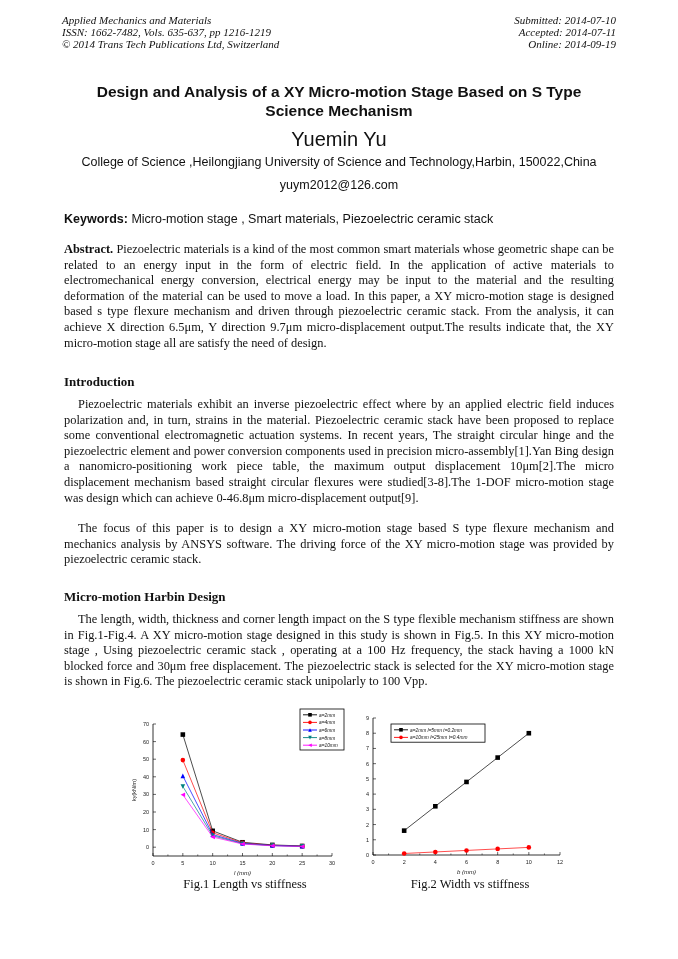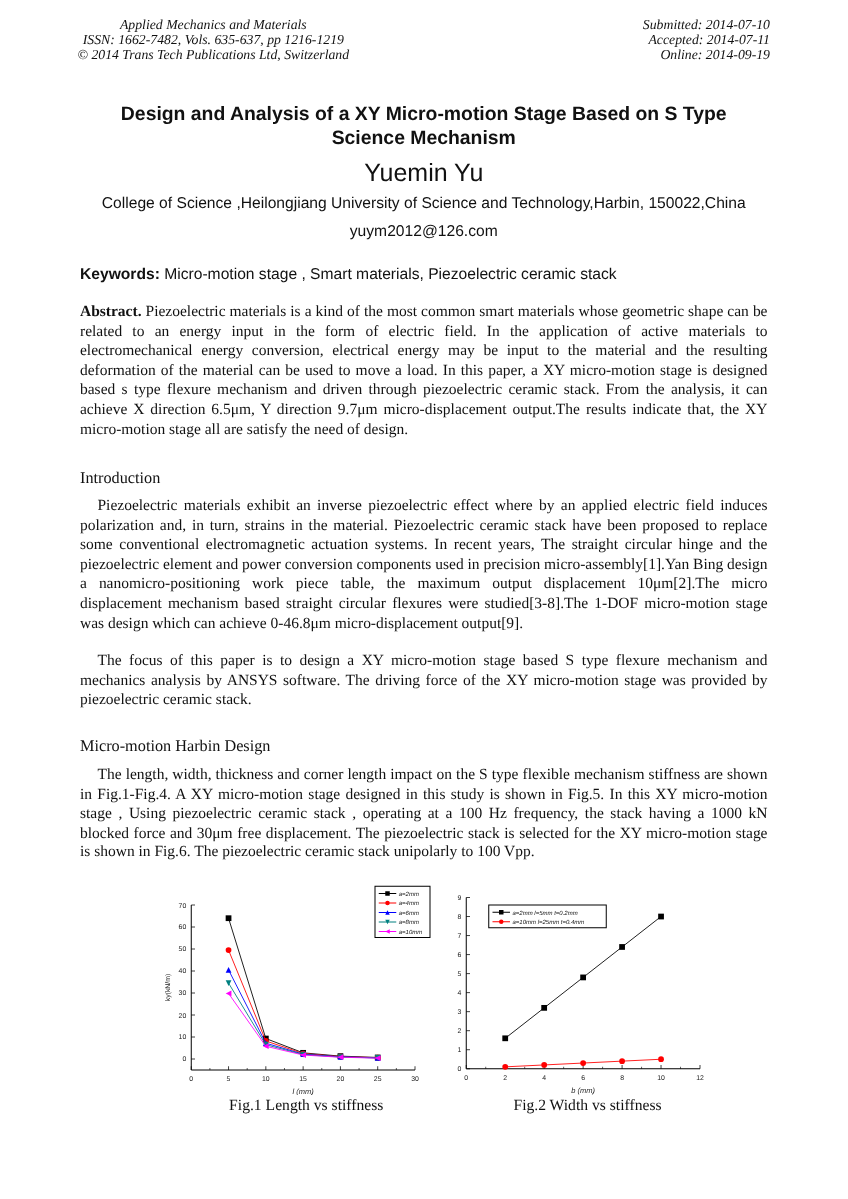--- a/index.html
+++ b/index.html
@@ -1,32 +1,32 @@
 <!DOCTYPE html>
 <html><head>
 <meta charset="utf-8">
 <style>
   html, body { margin: 0; padding: 0; background: #ffffff; }
   body { width: 678px; height: 959px; position: relative; overflow: hidden; color: #111; }
-  .serif { font-family: "Liberation Serif", "DejaVu Serif", serif; text-align: center; }
+  .serif { font-family: "Liberation Serif", "DejaVu Serif", serif; }
   .sans { font-family: Liberation Sans, sans-serif; }
 
   .hdr-left { position: absolute; left: 62px; top: 14px; font-size: 11px; line-height: 12px; font-style: italic; }
   .hdr-right { position: absolute; right: 62px; top: 14px; font-size: 11px; line-height: 12px; font-style: italic; text-align: right; }
 
   .title { position: absolute; left: 62px; width: 554px; top: 82px; text-align: center; font-weight: bold; font-size: 15.5px; line-height: 19px; }
   .author { position: absolute; left: 62px; width: 554px; top: 128px; text-align: center; font-size: 20px; }
   .affil { position: absolute; left: 62px; width: 554px; top: 155px; text-align: center; font-size: 12.5px; }
   .email { position: absolute; left: 62px; width: 554px; top: 178px; text-align: center; font-size: 12.5px; }
   .keywords { position: absolute; left: 64px; top: 212px; font-size: 12.5px; }
   .keywords b { font-weight: bold; }
 
   .para { position: absolute; left: 64px; width: 550px; font-size: 12.4px; line-height: 15.6px; text-align: justify; }
   .para .indent { display: inline-block; width: 14px; }
-  .heading { position: absolute; left: 64px; font-size: 13px; font-weight: normal; }
+  .heading { position: absolute; left: 64px; font-size: 13px; font-weight: bold; }
 
   .chart { position: absolute; }
   .caption { position: absolute; font-size: 12.5px; text-align: center; }
   svg text { font-family: "Liberation Sans", "DejaVu Sans", sans-serif; }
 </style>
 </head>
 <body>
 
 <div class="hdr-left serif">
   <div>Applied Mechanics and Materials</div>

